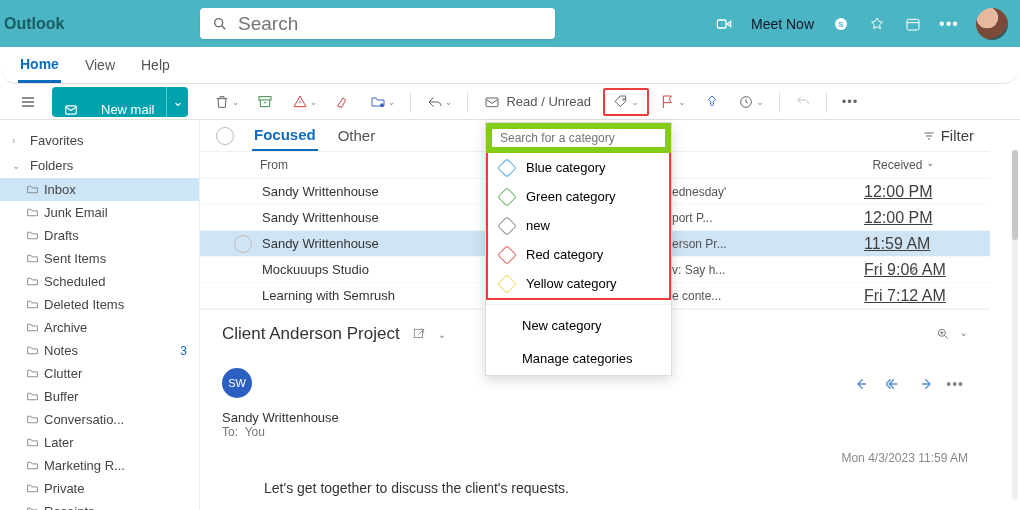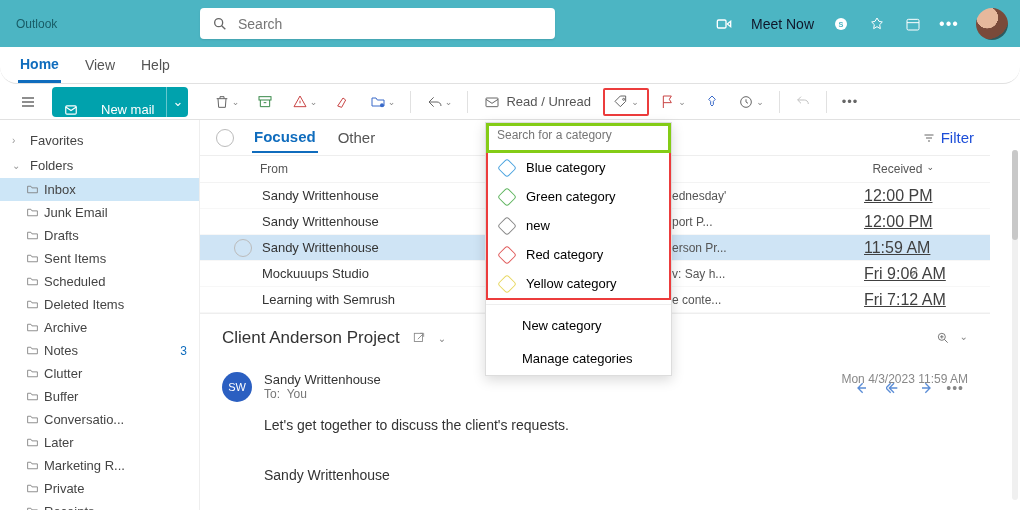--- a/index.html
+++ b/index.html
@@ -2,24 +2,24 @@
 <html><head>
 <meta charset="utf-8">
 <style>
   * { box-sizing: border-box; margin: 0; padding: 0; font-family: "Segoe UI", sans-serif; }
   body { width: 1020px; height: 510px; overflow: hidden; background: #fff; position: relative; }
 
   
   .titlebar { height: 47px; background: #4cb5c3; display: flex; align-items: center; position: relative; }
   .titlebar-overlay { position: absolute; inset: 0; background: linear-gradient(180deg, #95d6e0 0%, #95d6e0 50%, #4cb5c3 50%); opacity: 0.5; z-index: 0; }
   .titlebar > * { position: relative; z-index: 1; }
-  .app-name { width: 80px; padding-left: 16px; font-size: 12px; color: #185c66; font-weight: 400; }
+  .app-name { width: 80px; padding-left: 4px; font-size: 16px; color: #185c66; font-weight: 700; }
   .titlebar-spacer1 { flex: 0 0 120px; }
   .searchbox { width: 355px; height: 31px; background: #fff; border-radius: 4px; display: flex; align-items: center; padding: 0 12px; gap: 10px; box-shadow: 0 1px 2px rgba(0,0,0,0.1); }
-  .searchbox input { border: none; outline: none; flex: 1; font-size: 14px; color: #333; }
+  .searchbox input { border: none; outline: none; flex: 1; font-size: 19px; color: #333; }
   .titlebar-right { margin-left: auto; display: flex; align-items: center; gap: 18px; padding-right: 12px; color: #fff; }
   .titlebar-right .ic { width: 18px; height: 18px; display: inline-flex; align-items: center; justify-content: center; }
   .meet-now { display: flex; align-items: center; gap: 19px; font-size: 14px; color: #0f172a; }
   .avatar { width: 32px; height: 32px; border-radius: 50%; background: radial-gradient(circle at 35% 30%, #e6b89c 0 35%, #7a4a3a 36% 70%, #2d5a5f 71%); }
 
   
   .navtabs { height: 37px; display: flex; align-items: center; border-bottom: 1px solid #e1e1e1; gap: 22px; padding-left: 18px; font-size: 14px; color: #555; border-radius: 17px; }
   .navtabs .tab { padding: 8px 2px; cursor: pointer; }
   .navtabs .tab.active { color: #0f6cbd; border-bottom: 3px solid #0f6cbd; font-weight: 600; }
 
@@ -45,50 +45,50 @@
   .side-item { display: flex; align-items: center; gap: 8px; padding: 4px 12px 4px 44px; position: relative; cursor: pointer; }
   .side-item .fic { position: absolute; left: 26px; width: 14px; color: #777; display: inline-flex; }
   .side-item.active { background: #cde6f7; }
   .side-item .count { margin-left: auto; color: #0f6cbd; font-size: 12px; }
 
   .msglist { width: 790px; display: flex; flex-direction: column; position: relative; }
   .msglist-head { height: 36px; display: flex; align-items: center; border-bottom: 1px solid #eee; padding: 0 16px; gap: 18px; font-size: 15px; }
   .msglist-head .ck { width: 18px; height: 18px; border: 1px solid #bbb; border-radius: 50%; }
   .msglist-head .tab2 { padding: 6px 2px; cursor: pointer; color: #555; }
   .msglist-head .tab2.active { color: #0f6cbd; border-bottom: 2px solid #0f6cbd; font-weight: 600; }
-  .msglist-head .filter { margin-left: auto; display: flex; gap: 6px; align-items: center; color: #1d4ed8; cursor: pointer; }
+  .msglist-head .filter { margin-left: auto; display: flex; gap: 6px; align-items: center; color: #404040; cursor: pointer; }
 
   .colhead { display: flex; align-items: center; font-size: 12px; color: #555; padding: 6px 16px 6px 60px; border-bottom: 1px solid #f3f3f3; }
   .colhead .from { width: 420px; }
   .colhead .recv { margin-left: auto; margin-right: 40px; display: flex; gap: 4px; cursor: pointer; }
 
   .msgrow { display: flex; align-items: center; padding: 4px 16px 4px 34px; font-size: 13px; color: #333; height: 26px; border-bottom: 1px solid #f7f7f7; position: relative; }
   .msgrow .ck2 { width: 18px; height: 18px; border: 1px solid #bbb; border-radius: 50%; margin-right: 10px; visibility: hidden; }
   .msgrow.selected .ck2 { visibility: visible; }
   .msgrow.selected { background: #cfe4f5; }
   .msgrow .from2 { width: 210px; white-space: nowrap; overflow: hidden; text-overflow: ellipsis; }
   .msgrow .subj { width: 270px; white-space: nowrap; overflow: hidden; text-overflow: ellipsis; padding-left: 200px; color: #555; font-size: 12px; }
   .msgrow .time { margin-left: auto; width: 110px; color: #404040; font-size: 16px; text-decoration: underline; }
   .msgrow .done { position: absolute; right: 70px; color: #999; }
 
   .reading { border-top: 1px solid #eee; padding: 14px 22px; font-size: 14px; color: #333; flex: 1; position: relative; }
   .rhead { display: flex; align-items: center; gap: 12px; margin-bottom: 24px; }
   .rtitle { font-size: 17px; font-weight: 500; color: #333; }
   .ractions { margin-left: auto; display: flex; gap: 10px; color: #666; }
-  .rmeta { display: flex; gap: 12px; margin-bottom: 11px; }
+  .rmeta { display: flex; gap: 12px; margin-bottom: 11px; flex-direction: column; }
   .ravatar { width: 30px; height: 30px; border-radius: 50%; background: #2b5fc1; color: #fff; font-size: 11px; display: flex; align-items: center; justify-content: center; }
   .rfrom { font-size: 13px; }
   .rto { font-size: 12px; color: #777; }
   .rdate { margin-left: auto; font-size: 12px; color: #888; }
   .ricons { position: absolute; right: 26px; top: 66px; display: flex; gap: 14px; color: #5b8dd6; }
   .body-text { margin-top: 8px; line-height: 1.8; font-size: 14px; padding-left: 42px; }
 
   
   .catmenu { position: absolute; left: 485px; top: 122px; width: 187px; background: #fff; border: 1px solid #ddd; box-shadow: 0 4px 12px rgba(0,0,0,0.15); z-index: 50; font-size: 13px; }
-  .catsearch { height: 30px; border: 3px solid #84cc16; padding: 8px 8px; display: flex; align-items: flex-end; }
+  .catsearch { height: 30px; border: 6px solid #84cc16; padding: 0 8px; display: flex; align-items: center; }
   .catsearch input { border: none; outline: none; width: 100%; font-size: 12px; color: #888; }
   .catlist { border: 2px solid #ec3c3c; border-top: none; }
   .catitem { display: flex; align-items: center; gap: 12px; padding: 7px 12px; cursor: pointer; }
   .catdot { width: 14px; height: 14px; border-radius: 3px; border: 1.5px solid; transform: rotate(45deg); }
   .catsep { height: 1px; background: #eee; margin: 4px 0; }
   .catplain { padding: 9px 12px 9px 36px; cursor: pointer; }
 
   .scrollbar { position: absolute; right: 2px; top: 150px; width: 6px; height: 350px; background: #f0f0f0; border-radius: 3px; }
   .scrollthumb { width: 6px; height: 90px; background: #c8c8c8; border-radius: 3px; }
 

